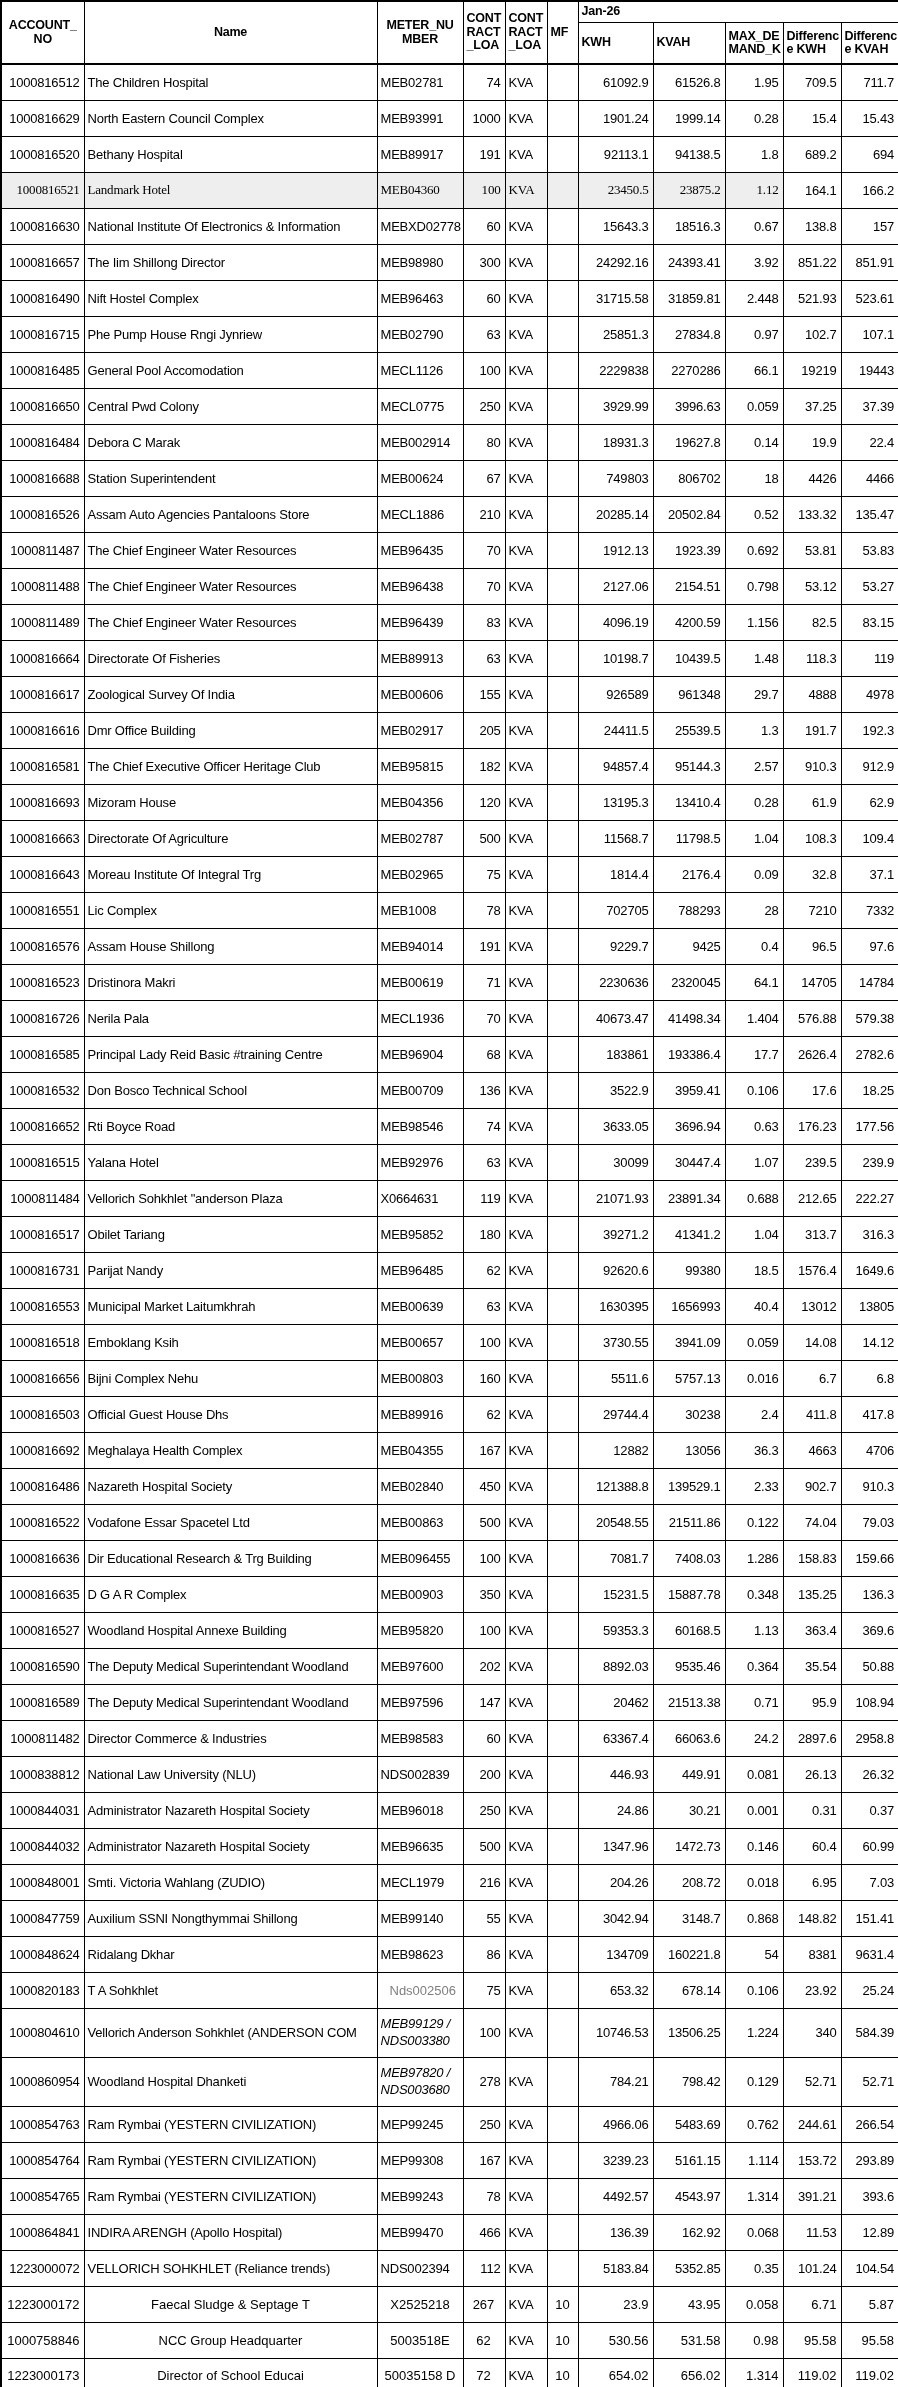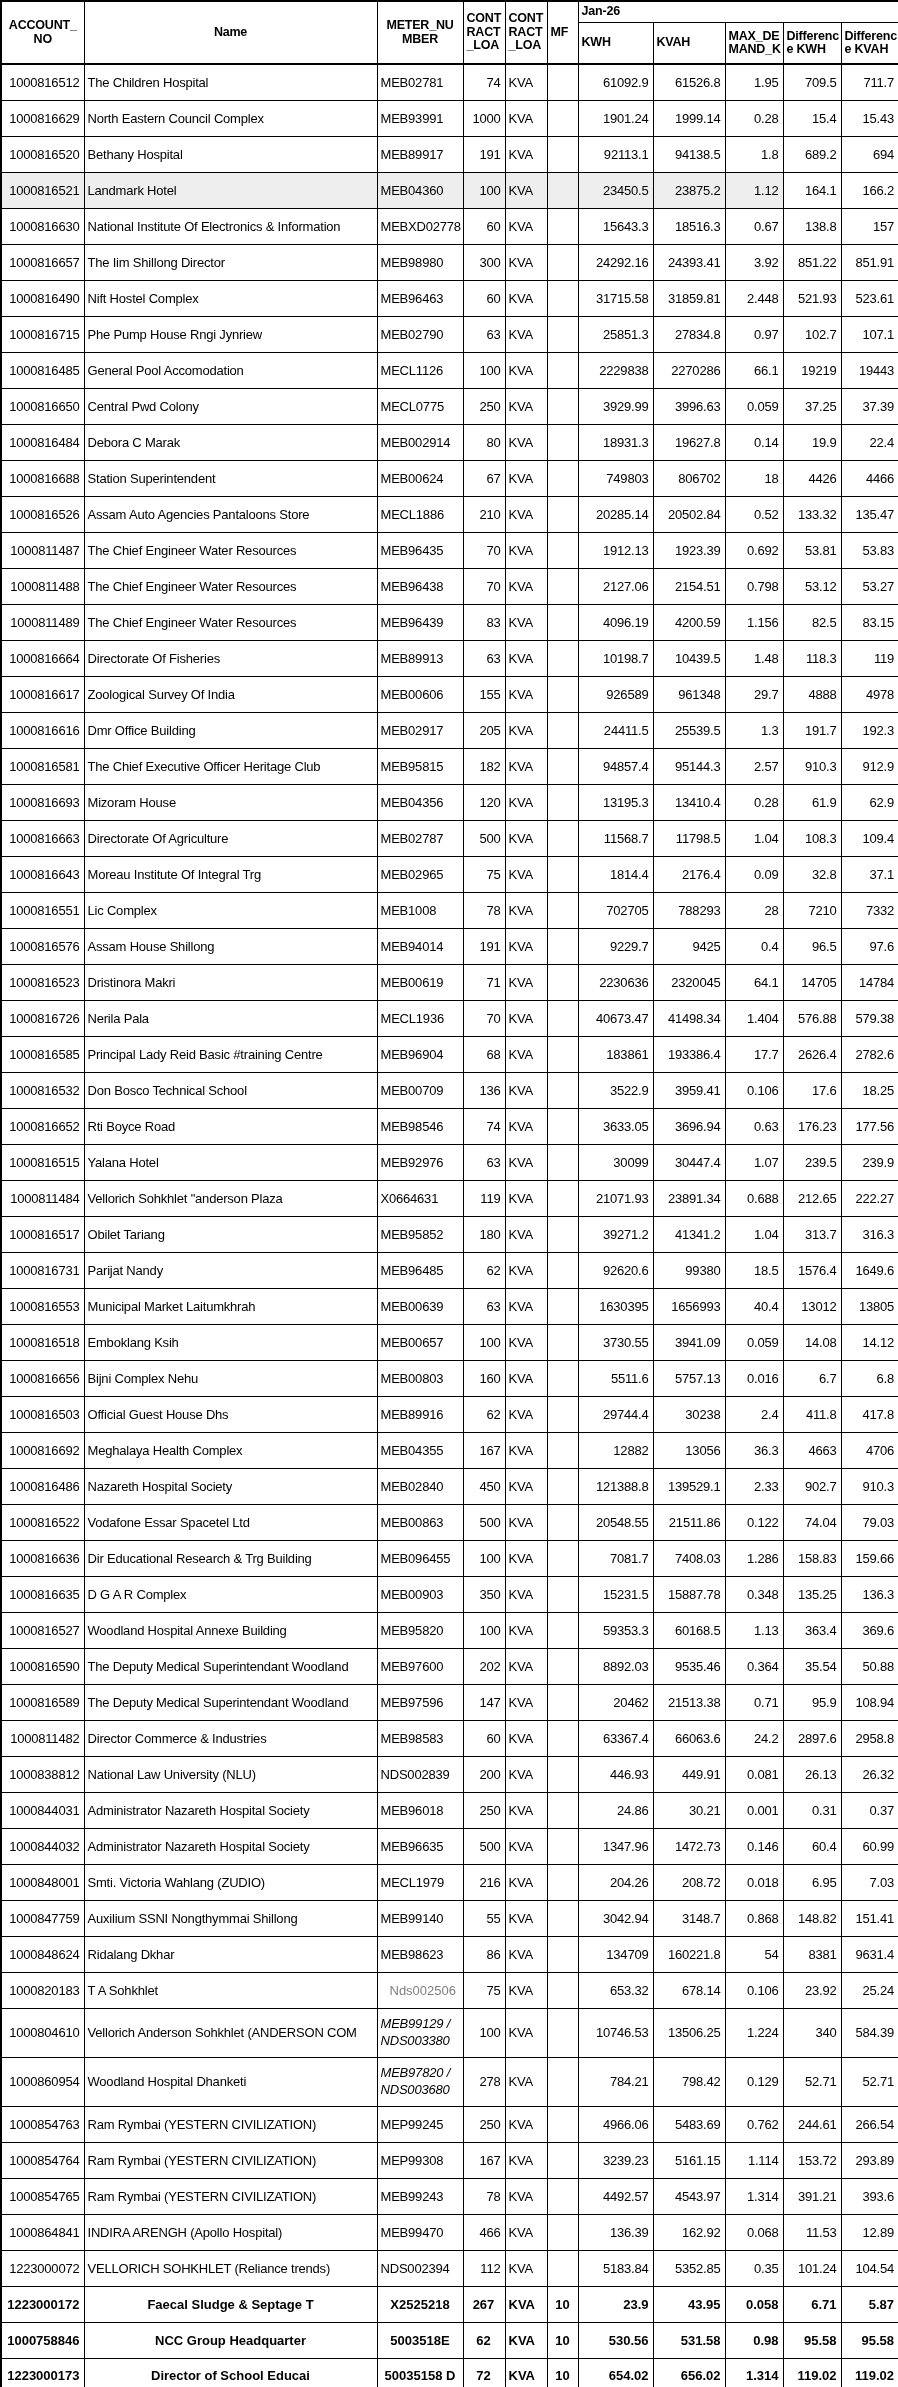--- a/index.html
+++ b/index.html
@@ -17,24 +17,24 @@
   }
   thead th{font-weight:bold;white-space:pre-line;line-height:1.08;font-size:12.5px;}
   thead tr.group-row th{height:20px;}
   thead tr.label-row th{height:40px;}
   thead th{border-bottom-width:2px;}
   thead tr.group-row th[data-name="jan26-group-header"]{border-bottom-width:1px;text-align:left;}
   tbody tr{height:36px;}
   tbody tr.tall{height:49px;margin-top:23px;}
   .ta-l{text-align:left;} .ta-r{text-align:right;} .ta-c{text-align:center;}
   .ta-r{padding-right:4px;}
-  tr.shaded td:nth-child(-n+9){background:var(--shaded-bg,#eee);}
+  tr.shaded td:nth-child(-n+9){background:var(--shaded-bg,#eee);font-family:Liberation Serif, serif;}
   td.muted{color:var(--muted,#7f7f7f);letter-spacing:0;padding-left:12px;}
   td.pre{white-space:pre-line;line-height:1.25;font-style:italic;}
-  tr.alt td{letter-spacing:0;font-weight:bold;}
+  tr.alt td{letter-spacing:0;}
   tr.alt td:nth-child(2),tr.alt td:nth-child(3),tr.alt td:nth-child(4){text-align:center;}
 </style>
 </head>
 <body>
 
 <div class="sheet" data-name="spreadsheet">
   <table data-name="meter-readings-table">
     <colgroup>
       <col style="width:83px">
         <col style="width:293px">

